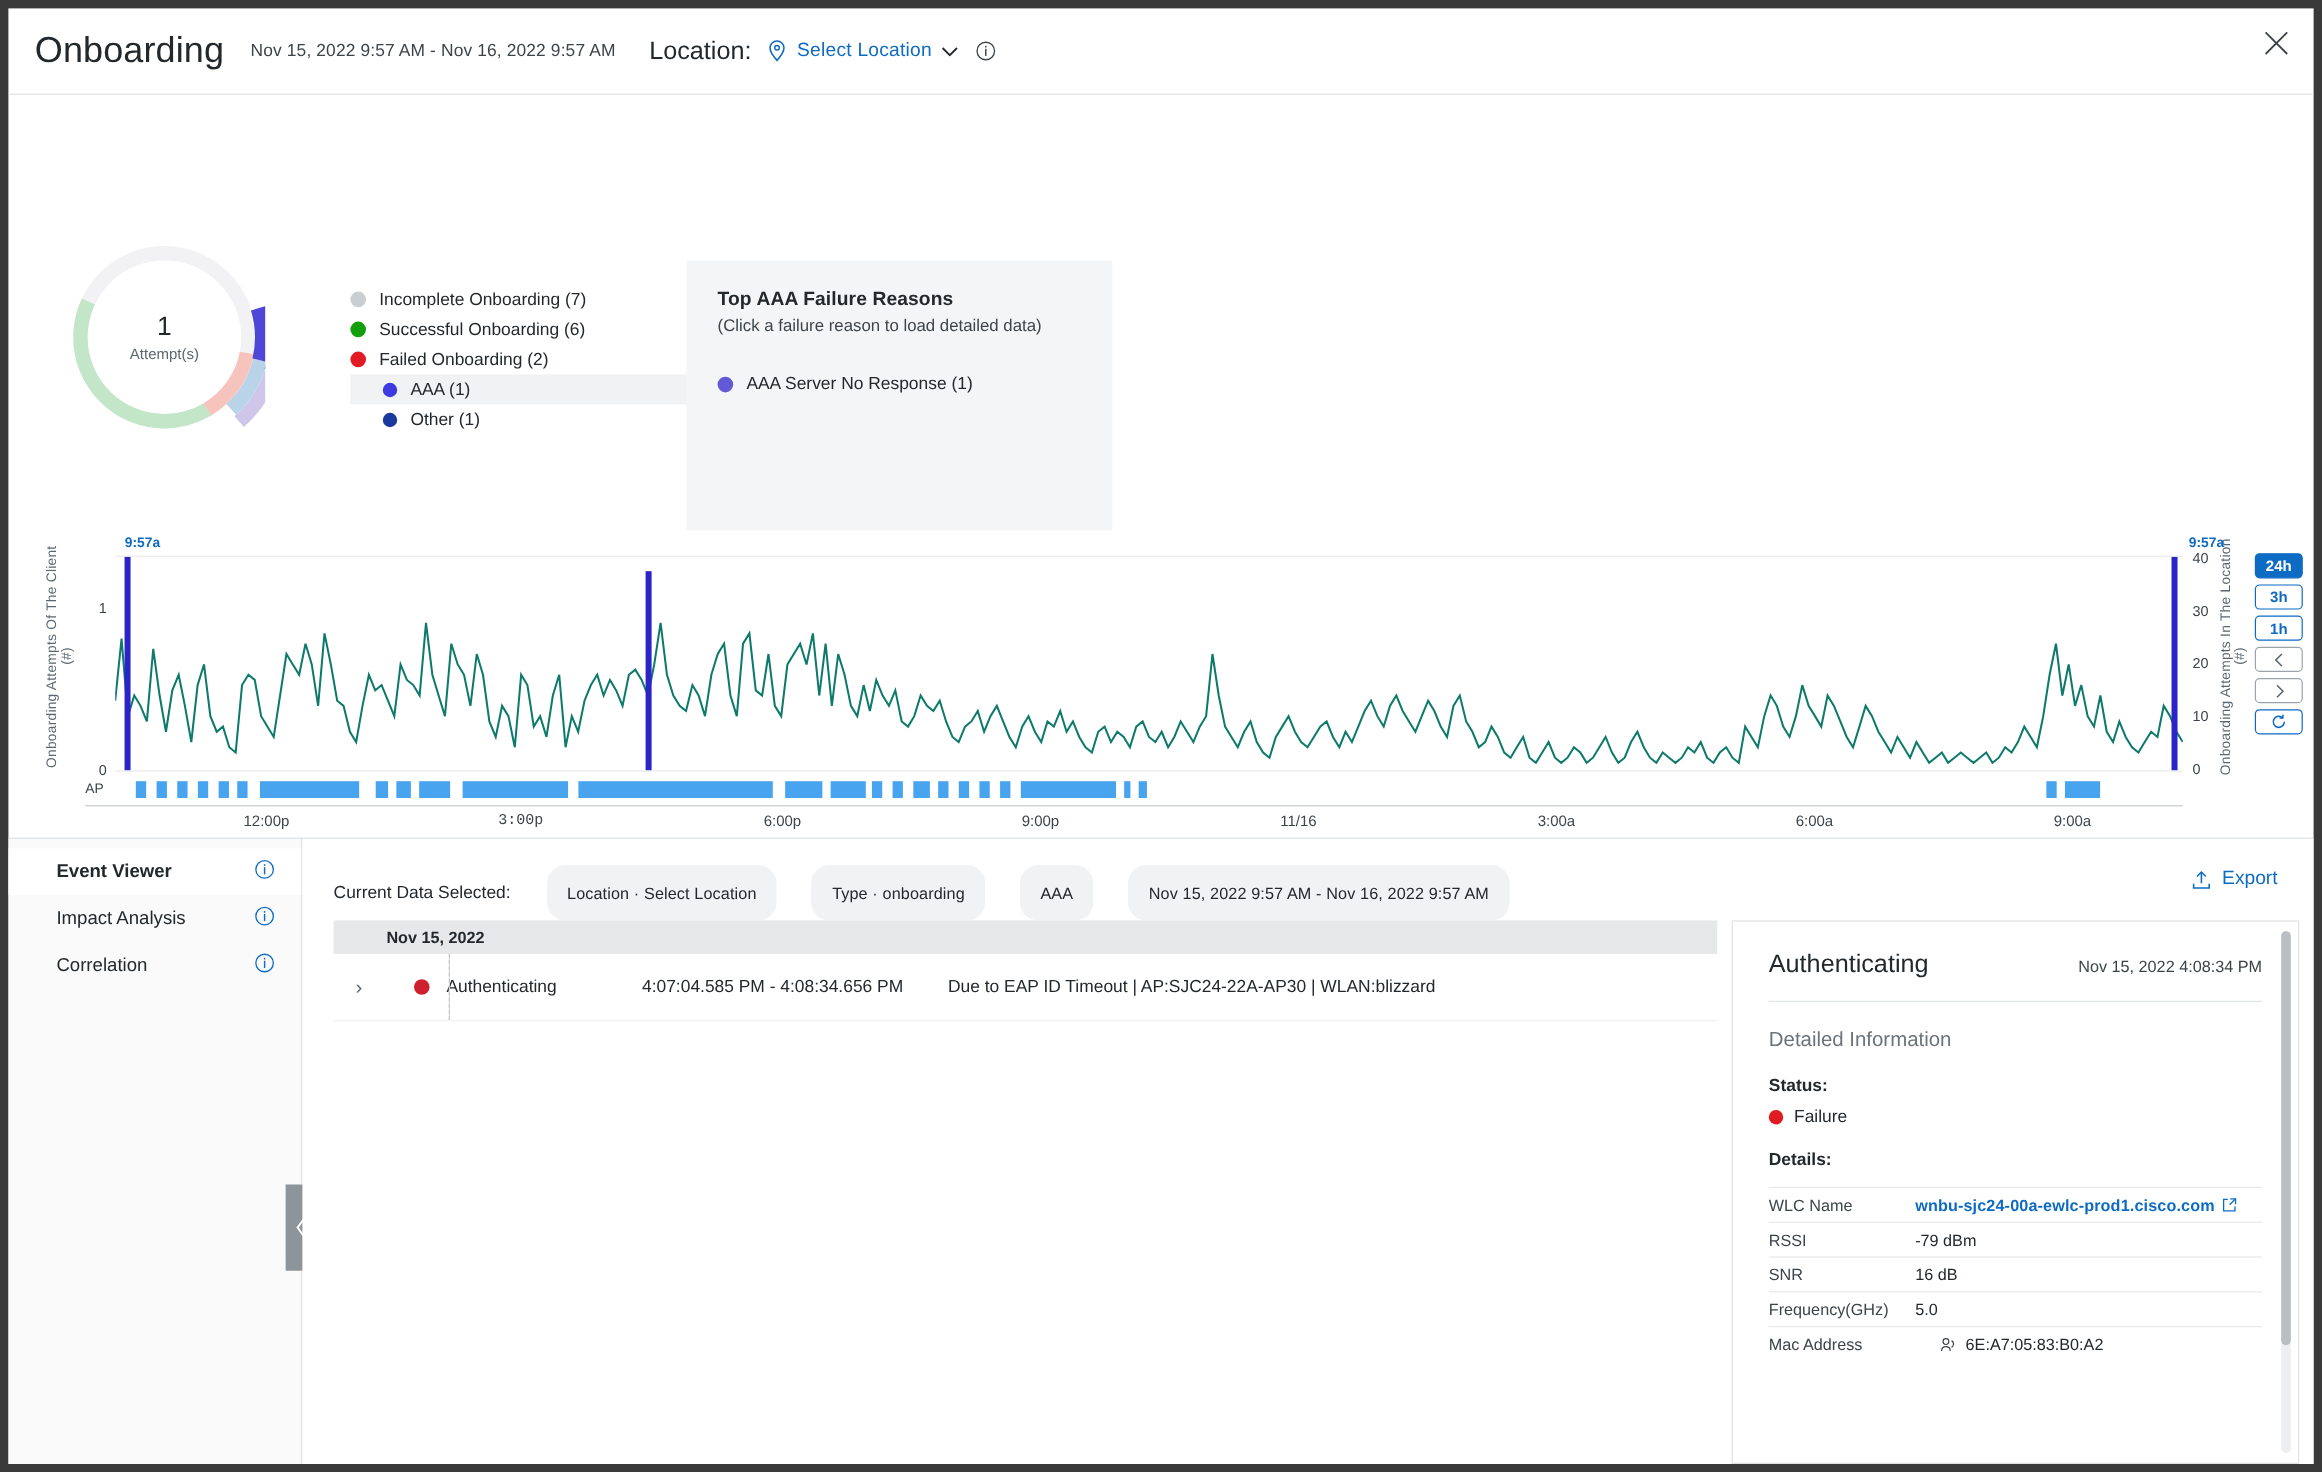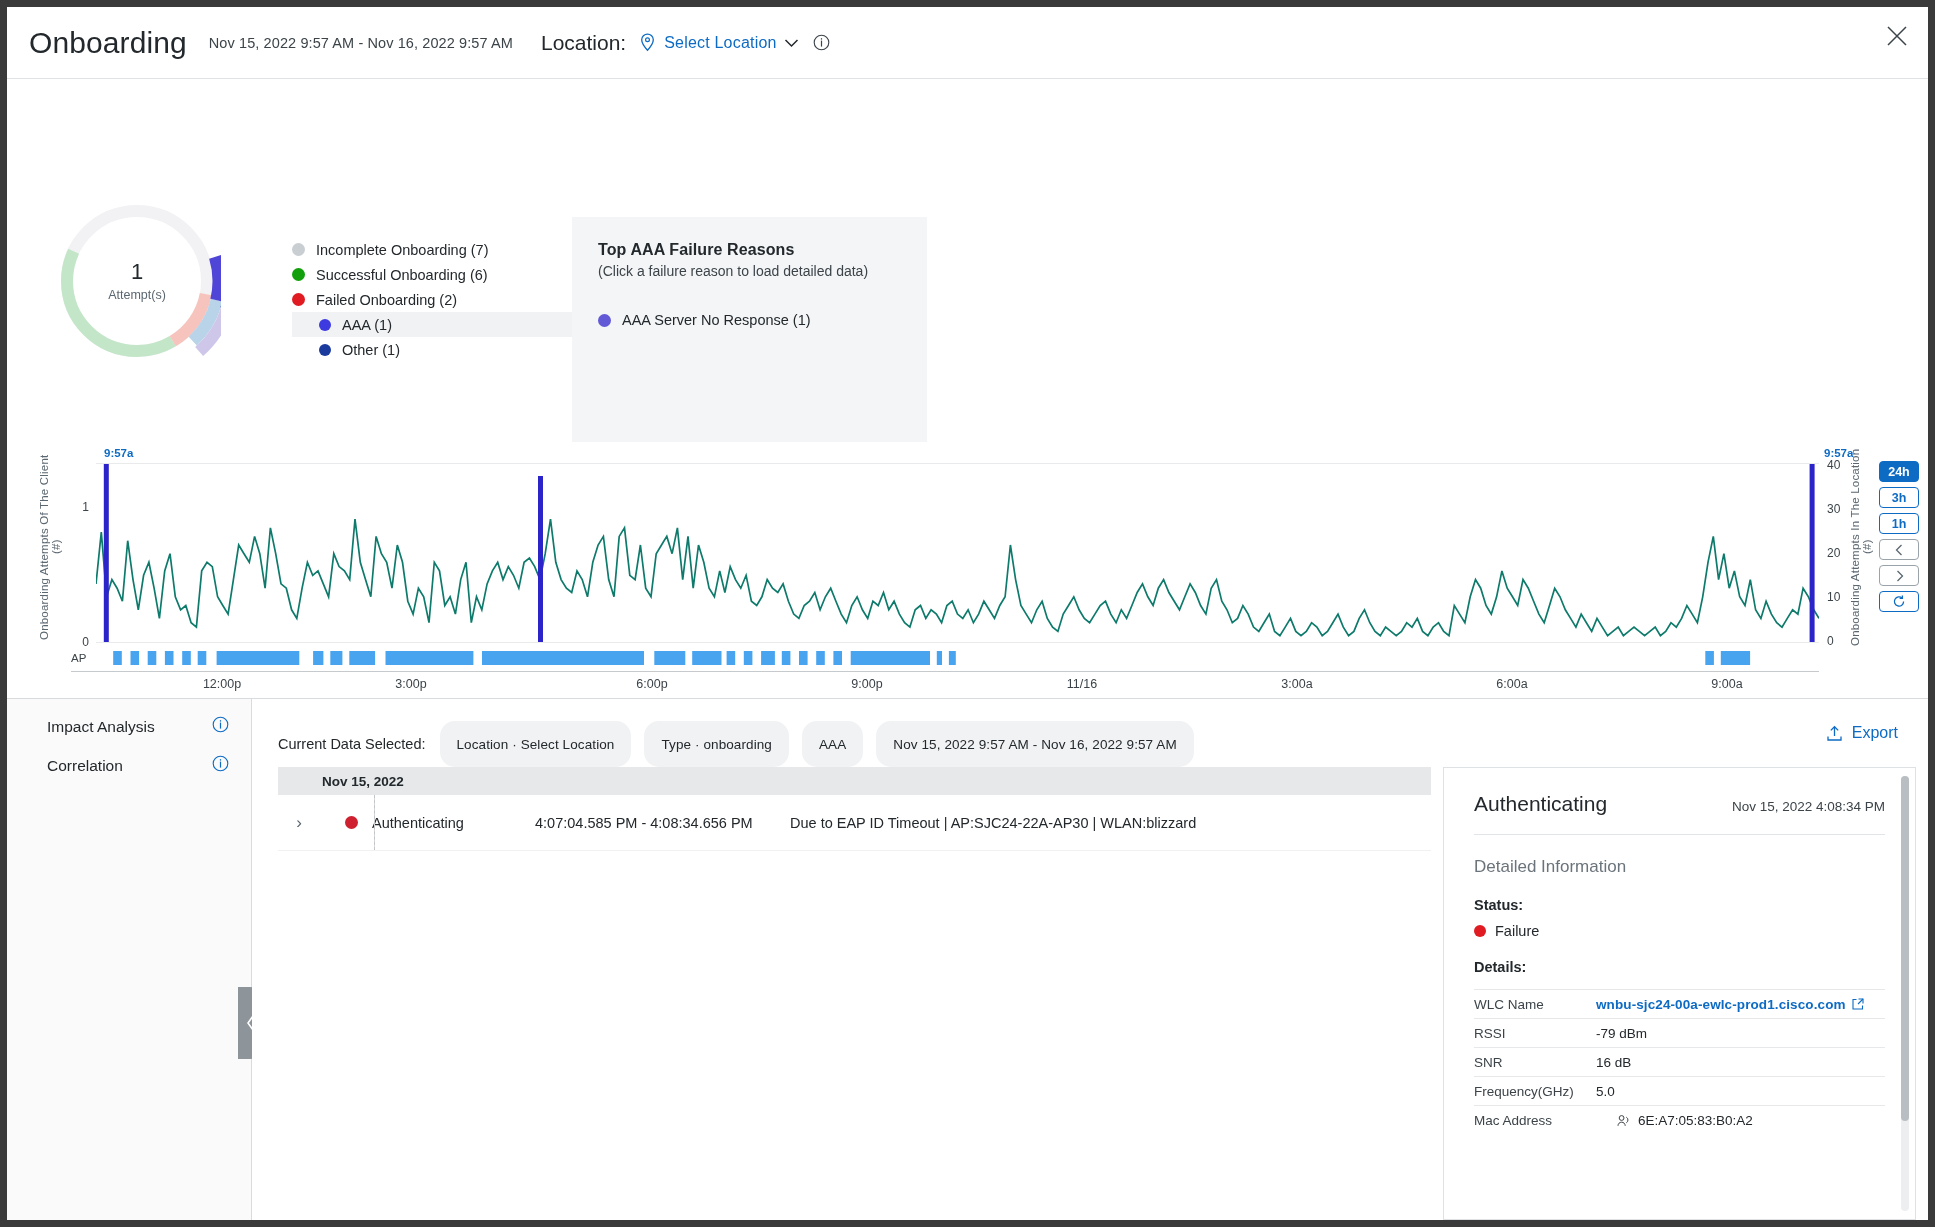--- a/index.html
+++ b/index.html
@@ -115,21 +115,21 @@
     padding:0 22px 0 40px; font-size:15.5px; color:#23282c; cursor:pointer;
   }
   .nav-item.active { background:#ffffff; font-weight:700;}
   #collapse-handle {
     position:absolute; right:-13px; top:288px; width:26px; height:72px;
     background:#8d949a; border-radius:0 14px 14px 0;
     display:flex; align-items:center; justify-content:center; cursor:pointer;
   }
   #right-pane { flex:1; position:relative; background:#fff; }
 
-  #chips-row { display:flex; align-items:center; padding:22px 0 0 26px; }
+  #chips-row { display:flex; align-items:center; padding:22px 0 0 26px;gap:16px; }
   #chips-label { font-size:14.5px; color:#23282c; margin-right:14px;}
   .chip {
     background:#f1f2f4; border-radius:15px; height:46px;
     display:flex; align-items:center; padding:0 17px;
     font-size:13.5px; color:#23282c; margin-right:13px; cursor:pointer;
     letter-spacing:.1px;
   }
   #export-btn {
     position:absolute; right:30px; top:25px;
     display:flex; align-items:center; font-size:16px; color:#0d6bc4; cursor:pointer;
@@ -317,21 +317,21 @@
             <rect x="840.8" y="3" width="5.2" height="14" fill="#49a4f0"></rect>
             <rect x="852.9" y="3" width="6.9" height="14" fill="#49a4f0"></rect>
             <rect x="1609.3" y="3" width="8.6" height="14" fill="#49a4f0"></rect>
             <rect x="1624.8" y="3" width="29.3" height="14" fill="#49a4f0"></rect>
           </svg>
       </div>
 
       <div id="xaxis-line"></div>
 
       <div class="xtick" style="left:215px;">12:00p</div>
-      <div class="xtick" style="left:404px;">3:00p</div>
+      <div class="xtick" style="left:427px;font-family:Liberation Mono, monospace;">3:00p</div>
       <div class="xtick" style="left:645px;text-align:center;">6:00p</div>
       <div class="xtick" style="left:860px;">9:00p</div>
       <div class="xtick" style="left:1075px;">11/16</div>
       <div class="xtick" style="left:1290px;">3:00a</div>
       <div class="xtick" style="left:1505px;">6:00a</div>
       <div class="xtick" style="left:1720px;">9:00a</div>
 
       <div id="xaxis-title">Time</div>
 
       <div id="range-btns">
@@ -371,20 +371,30 @@
       <div class="cl-item">
         <span class="cl-dot" style="background:#49a4f0"></span>
         <span>AP Associations of this client</span>
       </div>
     </div>
   </div>
 
   <div id="lower">
 
     <div id="left-nav">
+      <div class="nav-item active">
+        <span>Event Viewer</span>
+        <span>
+          <svg width="17" height="17" viewBox="0 0 17 17">
+              <circle cx="8.5" cy="8.5" r="7.3" fill="none" stroke="#0d6bc4" stroke-width="1.1"></circle>
+              <rect x="7.9" y="6.6" width="1.2" height="6" fill="#0d6bc4"></rect>
+              <rect x="7.9" y="4.2" width="1.2" height="1.4" fill="#0d6bc4"></rect>
+            </svg>
+        </span>
+      </div>
       <div class="nav-item">
         <span>Impact Analysis</span>
         <span>
           <svg width="17" height="17" viewBox="0 0 17 17">
               <circle cx="8.5" cy="8.5" r="7.3" fill="none" stroke="#0d6bc4" stroke-width="1.1"></circle>
               <rect x="7.9" y="6.6" width="1.2" height="6" fill="#0d6bc4"></rect>
               <rect x="7.9" y="4.2" width="1.2" height="1.4" fill="#0d6bc4"></rect>
             </svg>
         </span>
       </div>

